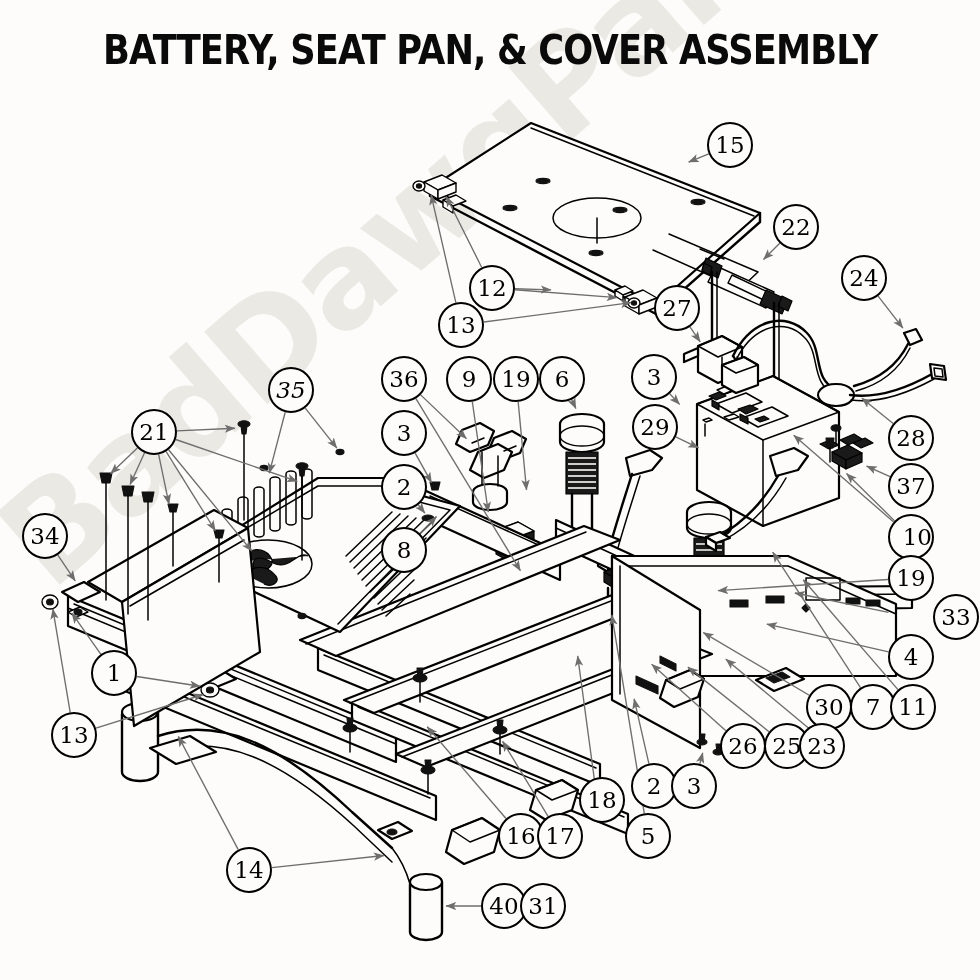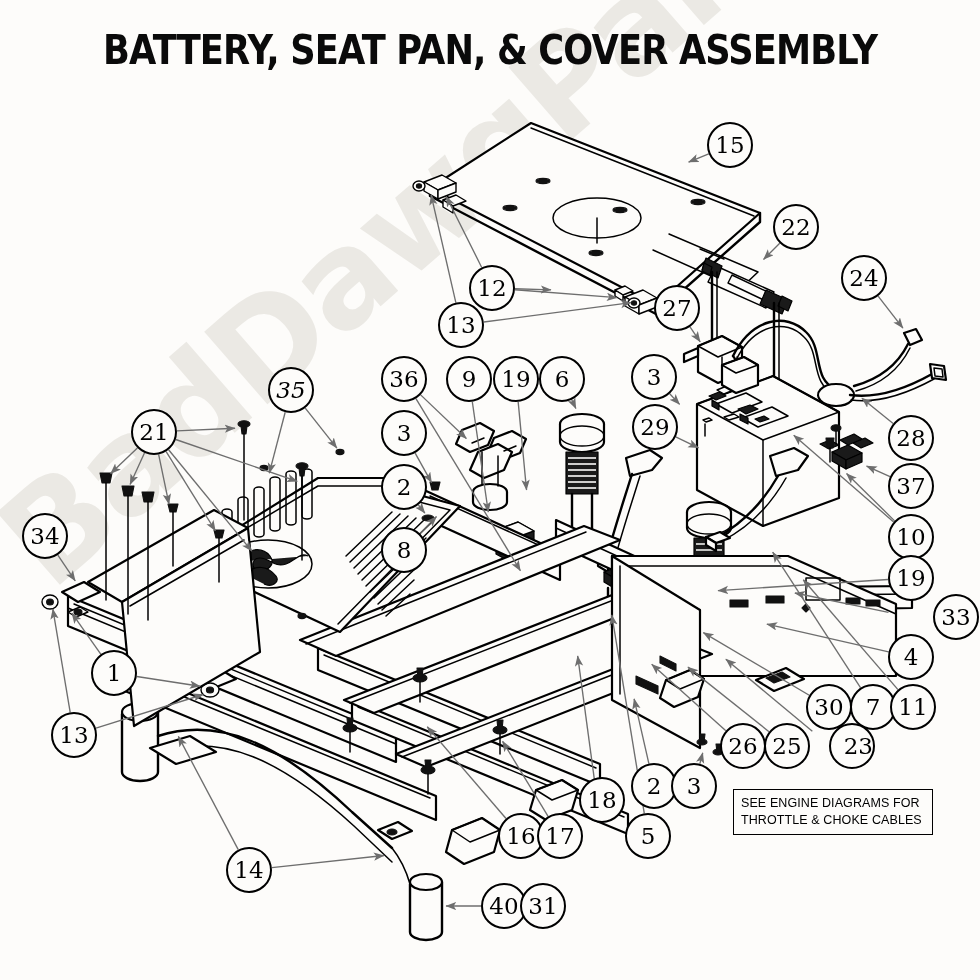--- a/index.html
+++ b/index.html
@@ -600,21 +600,21 @@
       </div>
       <div class="callout" style="left: 911px; top: 486px;">
         <span>37</span>
       </div>
       <div class="callout" style="left: 45px; top: 536px;">
         <span>34</span>
       </div>
       <div class="callout" style="left: 404px; top: 550px;">
         <span>8</span>
       </div>
-      <div class="callout" style="left: 911px; top: 537px;">
+      <div class="callout" style="left: 911px; top: 537px; justify-content: flex-end;">
         <span>10</span>
       </div>
       <div class="callout" style="left: 911px; top: 578px;">
         <span>19</span>
       </div>
       <div class="callout" style="left: 956px; top: 617px;">
         <span>33</span>
       </div>
       <div class="callout" style="left: 114px; top: 673px;">
         <span>1</span>
@@ -633,21 +633,21 @@
       </div>
       <div class="callout" style="left: 74px; top: 735px;">
         <span>13</span>
       </div>
       <div class="callout" style="left: 743px; top: 746px;">
         <span>26</span>
       </div>
       <div class="callout" style="left: 787px; top: 746px;">
         <span>25</span>
       </div>
-      <div class="callout" style="left: 852px; top: 746px; justify-content: flex-end;">
+      <div class="callout" style="left: 822px; top: 746px;">
         <span>23</span>
       </div>
       <div class="callout" style="left: 654px; top: 786px;">
         <span>2</span>
       </div>
       <div class="callout" style="left: 694px; top: 786px;">
         <span>3</span>
       </div>
       <div class="callout" style="left: 521px; top: 836px;">
         <span>16</span>
@@ -665,18 +665,14 @@
         <span>14</span>
       </div>
       <div class="callout" style="left: 504px; top: 906px;">
         <span>40</span>
       </div>
       <div class="callout" style="left: 543px; top: 906px;">
         <span>31</span>
       </div>
     </div>
 
-  <div id="notebox">
-    <div>SEE ENGINE DIAGRAMS FOR</div>
-    <div>THROTTLE &amp; CHOKE CABLES</div>
-  </div>
 
 </div>
 
 </body></html>

